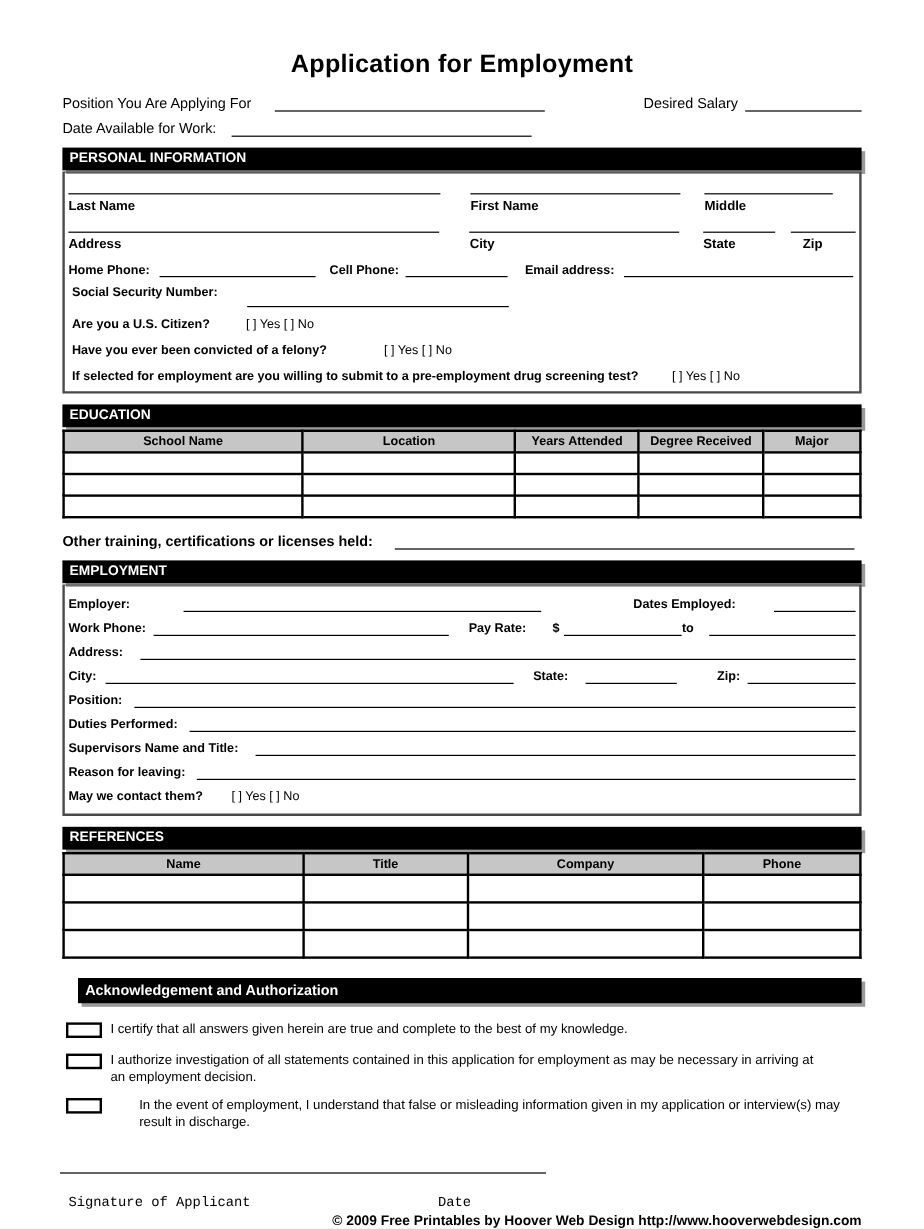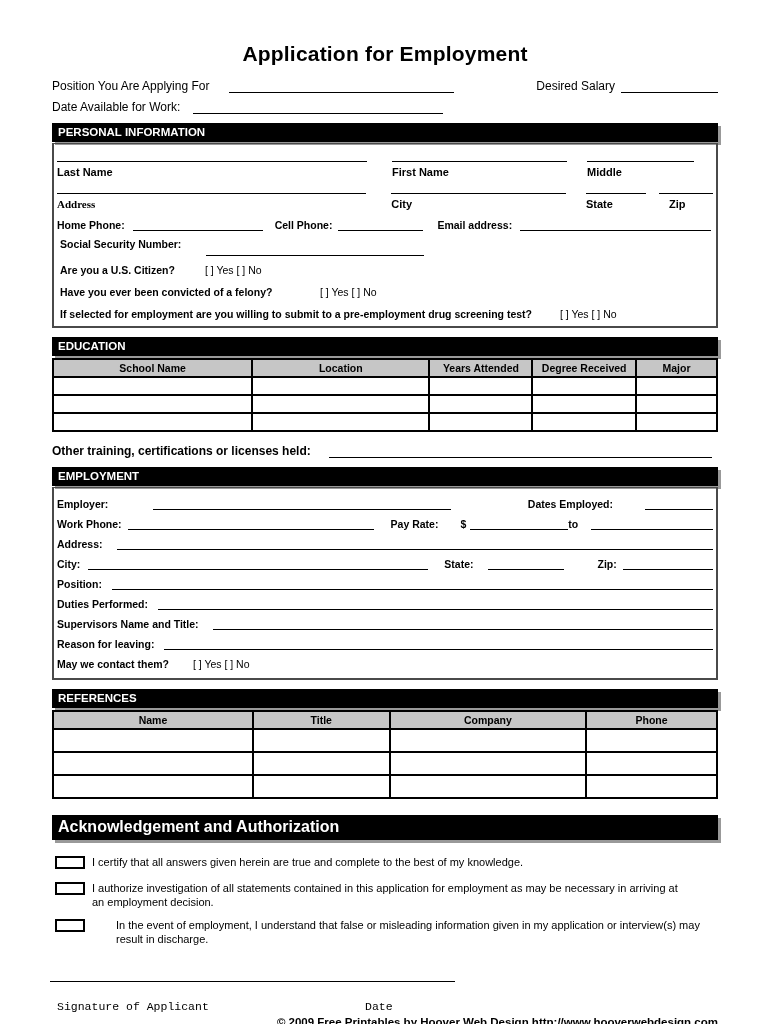--- a/index.html
+++ b/index.html
@@ -22,21 +22,21 @@
   .uline { border-bottom:1.5px solid #000; height:12px; display:inline-block; }
 
   
   .section-bar {
     margin-top:9px;
     background:#000; color:#fff;
     font-size:11.5px; font-weight:bold;
     padding:3px 6px 4px 6px;
     box-shadow:3px 3px 0 #999;
   }
-  .bar-mixed { font-size:16px; }
+  .bar-mixed { font-size:12px;margin-left:13px; }
 
   
   .box { border:2px solid #4a4a4a; border-top-width:1px; margin-top:1px; padding:2px 3px 4px 3px; }
 
   
   .pi-row { display:flex; margin-top:12px; }
   .lcol .lline { border-bottom:1.5px solid #000; height:4px; }
   .lcol .lbl { font-size:11px; font-weight:bold; margin-top:4px; }
   .statezip { display:flex; }
 
@@ -105,21 +105,21 @@
         <div class="lcol" style="width:175px; margin-left:25px;">
           <div class="lline"></div>
           <div class="lbl">First Name</div>
         </div>
         <div class="lcol" style="width:107px; margin-left:20px;">
           <div class="lline"></div>
           <div class="lbl">Middle</div>
         </div>
       </div>
       <div class="pi-row">
-        <div class="lcol" style="width:310px;font-family:Liberation Serif, serif;">
+        <div class="lcol" style="width:310px;">
           <div class="lline"></div>
           <div class="lbl">Address</div>
         </div>
         <div class="lcol" style="width:175px; margin-left:25px;">
           <div class="lline"></div>
           <div class="lbl">City</div>
         </div>
         <div class="statezip" style="margin-left:20px;">
           <div class="lcol" style="width:60px;">
             <div class="lline"></div>

